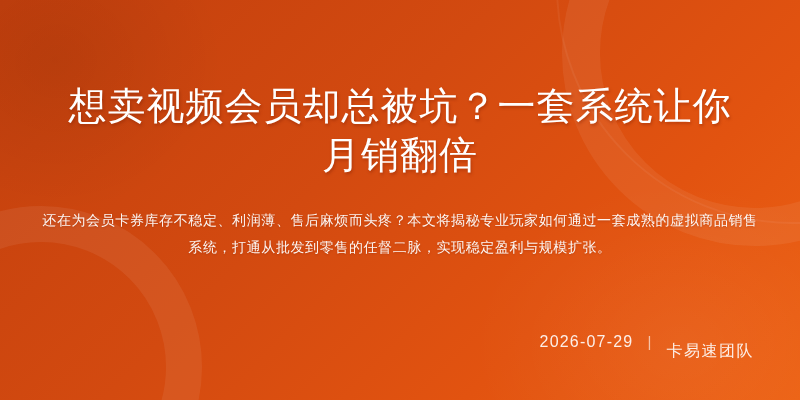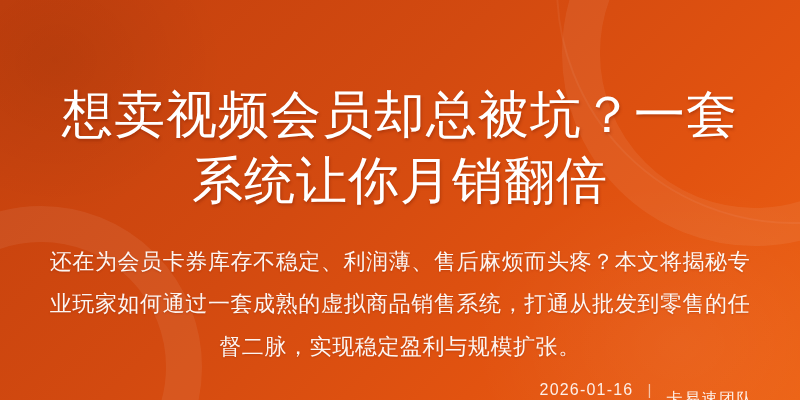--- a/index.html
+++ b/index.html
@@ -72,33 +72,33 @@
     display: flex;
     flex-direction: column;
     z-index: 3;
   }
 
   .title {
     margin: 0;
     padding: 82px 52px 0 52px;
     text-align: center;
     color: #ffffff;
-    font-size: 51px;
+    font-size: 38px;
     font-weight: 400;
     line-height: 1.30;
     letter-spacing: 1px;
     text-shadow: 1px 2px 3px rgba(120, 30, 0, 0.38);
   }
 
   .subtitle {
     margin: 0;
     padding: 26px 42px 0 42px;
     text-align: center;
     color: rgba(255, 255, 255, 0.95);
-    font-size: 22px;
+    font-size: 14px;
     font-weight: 400;
     line-height: 1.95;
     letter-spacing: 0.6px;
     text-shadow: 0px 1px 2px rgba(120, 30, 0, 0.28);
   }
 
   .spacer { flex: 1 1 auto; }
 
   .meta {
     display: flex;
@@ -129,19 +129,19 @@
 
   <div class="content">
 
     <h1 class="title">想卖视频会员却总被坑？一套系统让你月销翻倍</h1>
 
     <p class="subtitle">还在为会员卡券库存不稳定、利润薄、售后麻烦而头疼？本文将揭秘专业玩家如何通过一套成熟的虚拟商品销售系统，打通从批发到零售的任督二脉，实现稳定盈利与规模扩张。</p>
 
     <div class="spacer"></div>
 
     <div class="meta">
-      <span class="date">2026-01-16</span>
+      <span class="date">2026-07-29</span>
       <span class="sep">|</span>
       <span class="author">卡易速团队</span>
     </div>
 
   </div>
 </div>
 
 </body></html>

